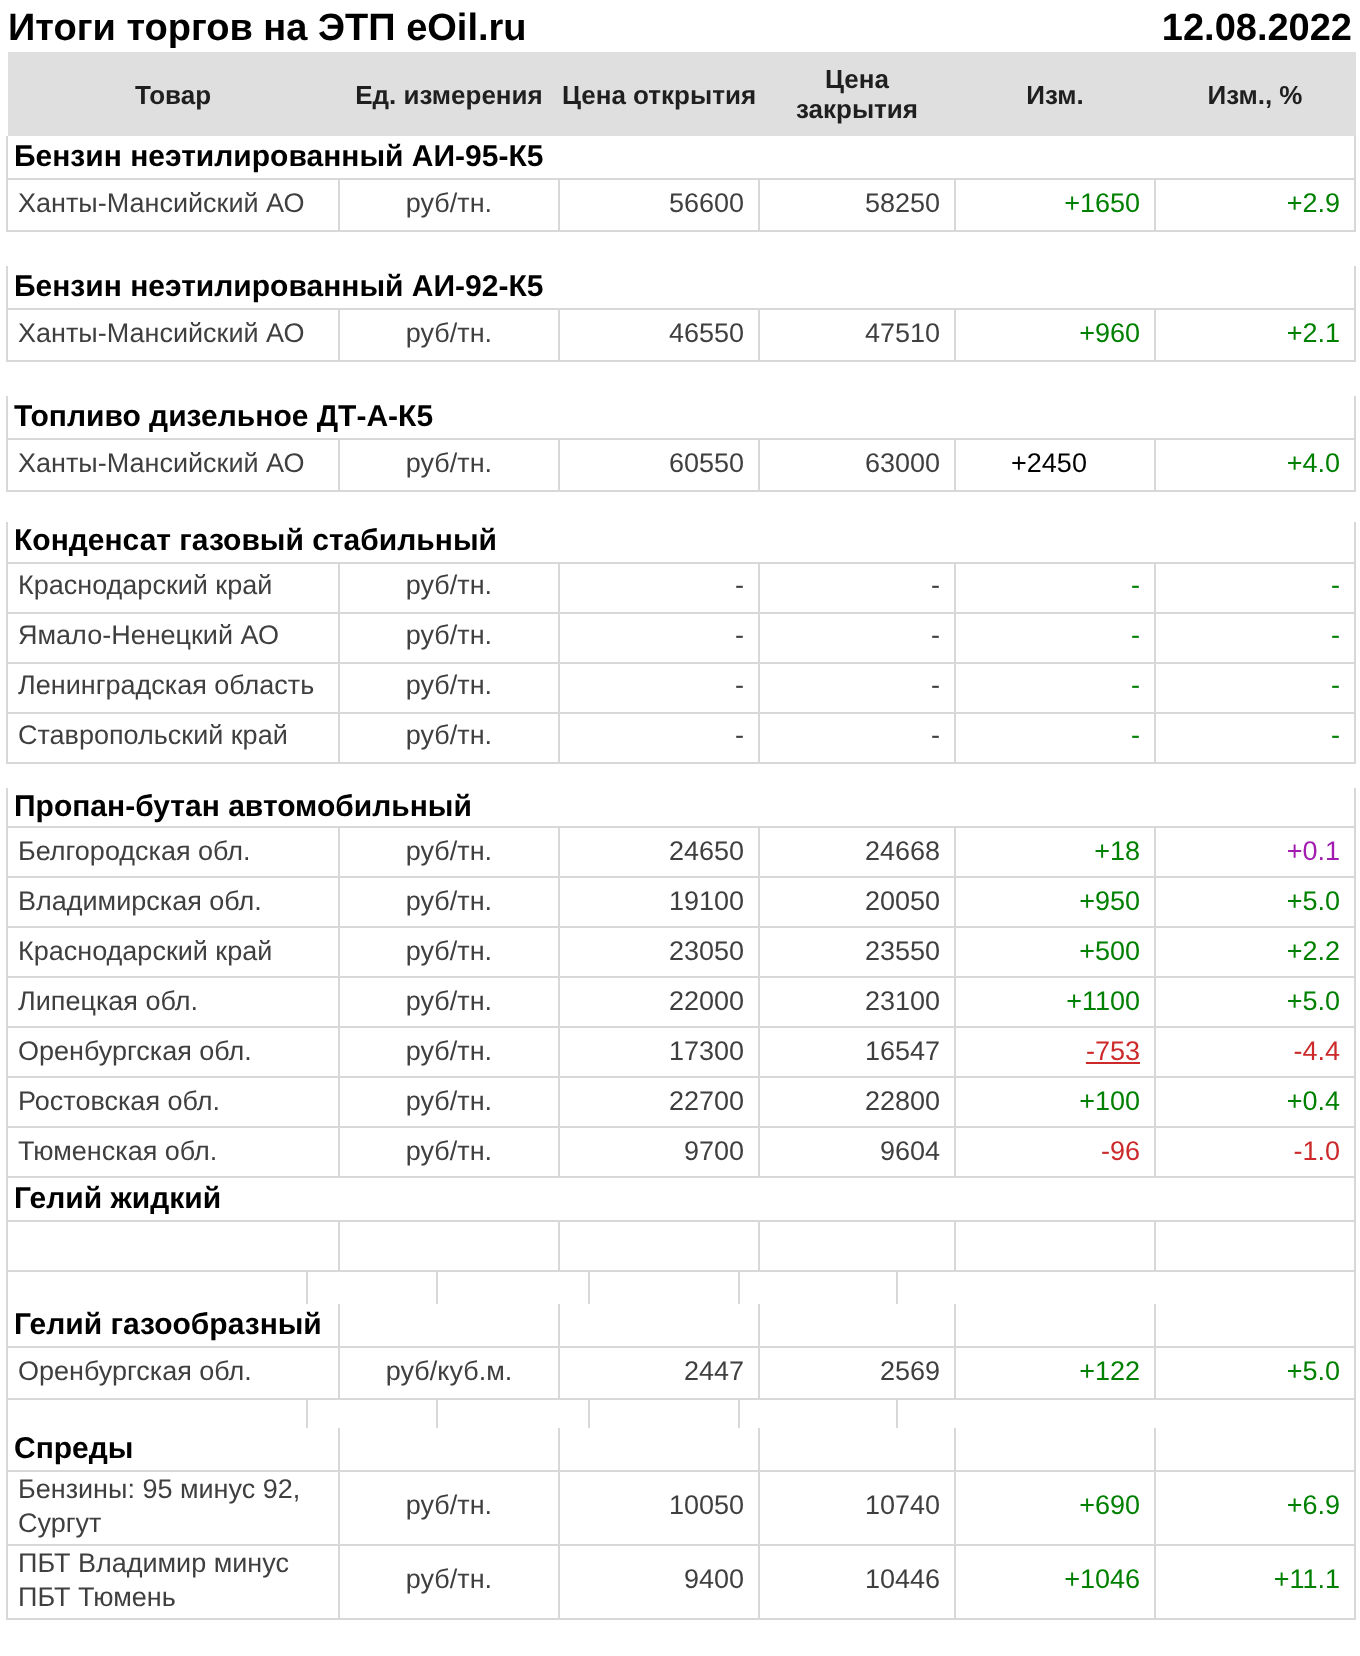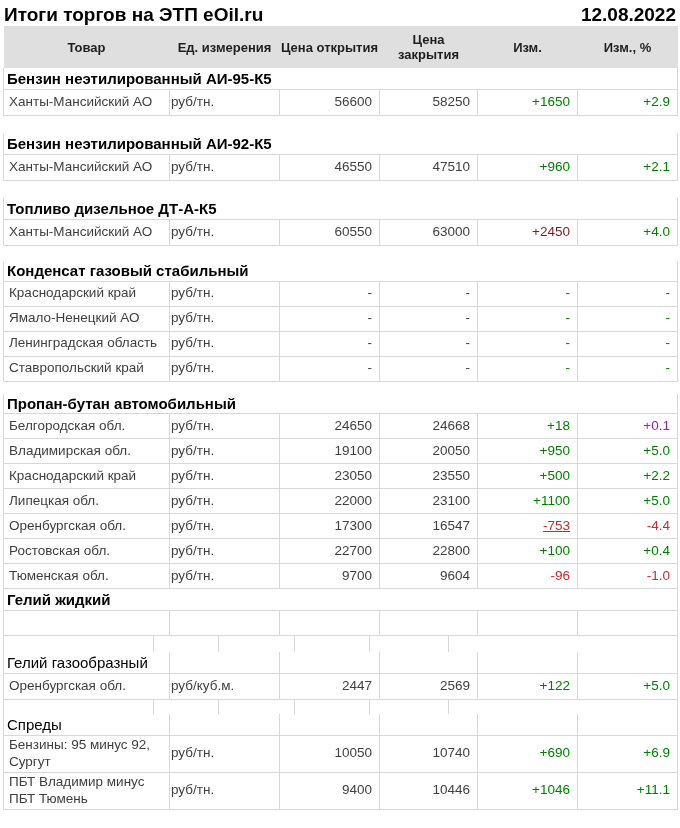--- a/index.html
+++ b/index.html
@@ -32,25 +32,25 @@
   }
   
   tr.st td{
     font-weight:bold;font-size:15px;color:#000;height:21px;vertical-align:middle;
     padding-left:3px;white-space:nowrap;
     border-left:1px solid var(--border);border-right:1px solid var(--border);
   }
   
   tr.stc td{border-left:1px solid var(--border);height:22px;vertical-align:middle}
   tr.stc td:last-child{border-right:1px solid var(--border)}
-  tr.stc td.tt{font-weight:normal;font-size:15px;color:#000;padding-left:3px;white-space:nowrap;overflow:visible}
+  tr.stc td.tt{font-weight:bold;font-size:15px;color:#000;padding-left:3px;white-space:nowrap;overflow:visible}
   
   tr.d td{border:1px solid var(--border);height:25px;vertical-align:middle;line-height:1.25}
   .c1{padding-left:5px}
-  .c2{}
+  .c2{text-align:center}
   .c3,.c4,.c5,.c6{text-align:right;padding-right:7px}
   
   tr.sp td{border:none}
   
   tr.spa td{
     border:none;border-left:1px solid var(--border);border-right:1px solid var(--border);
     position:relative;
   }
   .v{position:absolute;top:0;bottom:0;width:1px;background:var(--border)}
 </style>
@@ -113,21 +113,21 @@
       </tr>
 
   <tr class="st">
     <td colspan="6">Топливо дизельное ДТ-А-К5</td>
   </tr>
   <tr class="d" style="height:26px">
     <td class="c1">Ханты-Мансийский АО</td>
     <td class="c2">руб/тн.</td>
     <td class="c3">60550</td>
     <td class="c4">63000</td>
-    <td class="c5 chg" style="color: #7f1d1d;">+2450</td>
+    <td class="c5 chg" style="color: #000000; text-align: center;">+2450</td>
     <td class="c6 chg" style="color: rgb(0, 128, 0);">+4.0</td>
   </tr>
   <tr class="sp">
         <td colspan="6" style="height:16px"></td>
       </tr>
 
   <tr class="st">
     <td colspan="6" style="height:20px">Конденсат газовый стабильный</td>
   </tr>
   <tr class="d">

